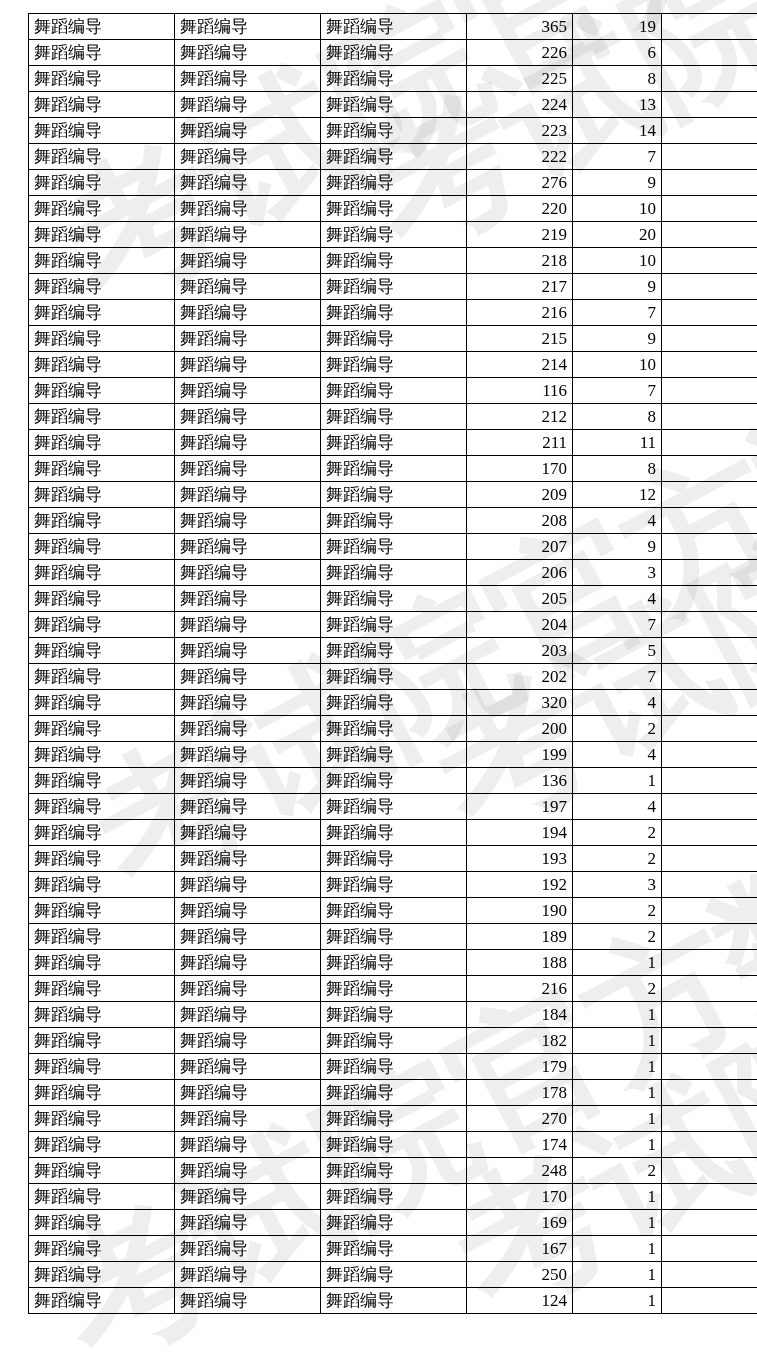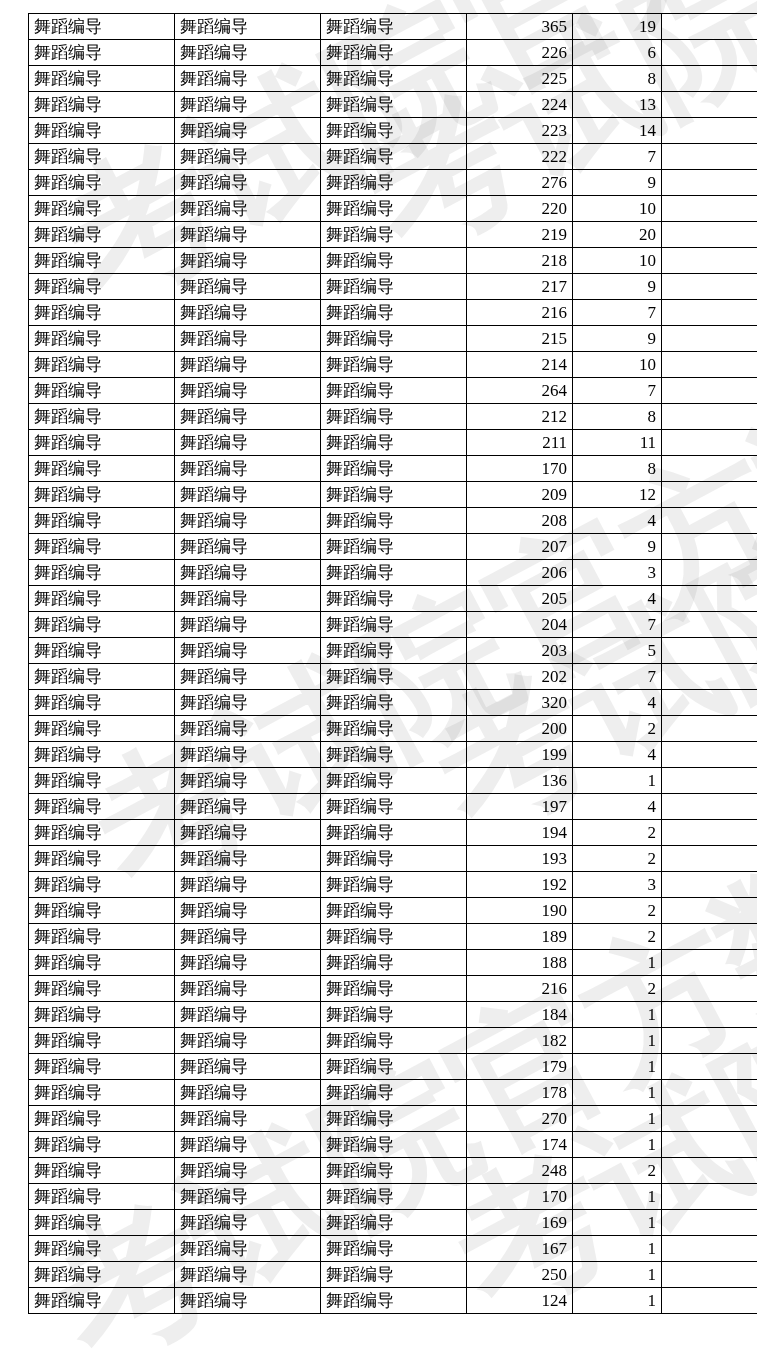--- a/index.html
+++ b/index.html
@@ -207,21 +207,21 @@
             <td class="c-major">舞蹈编导</td>
             <td class="c-major">舞蹈编导</td>
             <td class="c-num c-score">214</td>
             <td class="c-num c-count">10</td>
             <td class="c-num c-total">889</td>
           </tr>
           <tr>
             <td class="c-major">舞蹈编导</td>
             <td class="c-major">舞蹈编导</td>
             <td class="c-major">舞蹈编导</td>
-            <td class="c-num c-score">264</td>
+            <td class="c-num c-score">116</td>
             <td class="c-num c-count">7</td>
             <td class="c-num c-total">896</td>
           </tr>
           <tr>
             <td class="c-major">舞蹈编导</td>
             <td class="c-major">舞蹈编导</td>
             <td class="c-major">舞蹈编导</td>
             <td class="c-num c-score">212</td>
             <td class="c-num c-count">8</td>
             <td class="c-num c-total">904</td>

